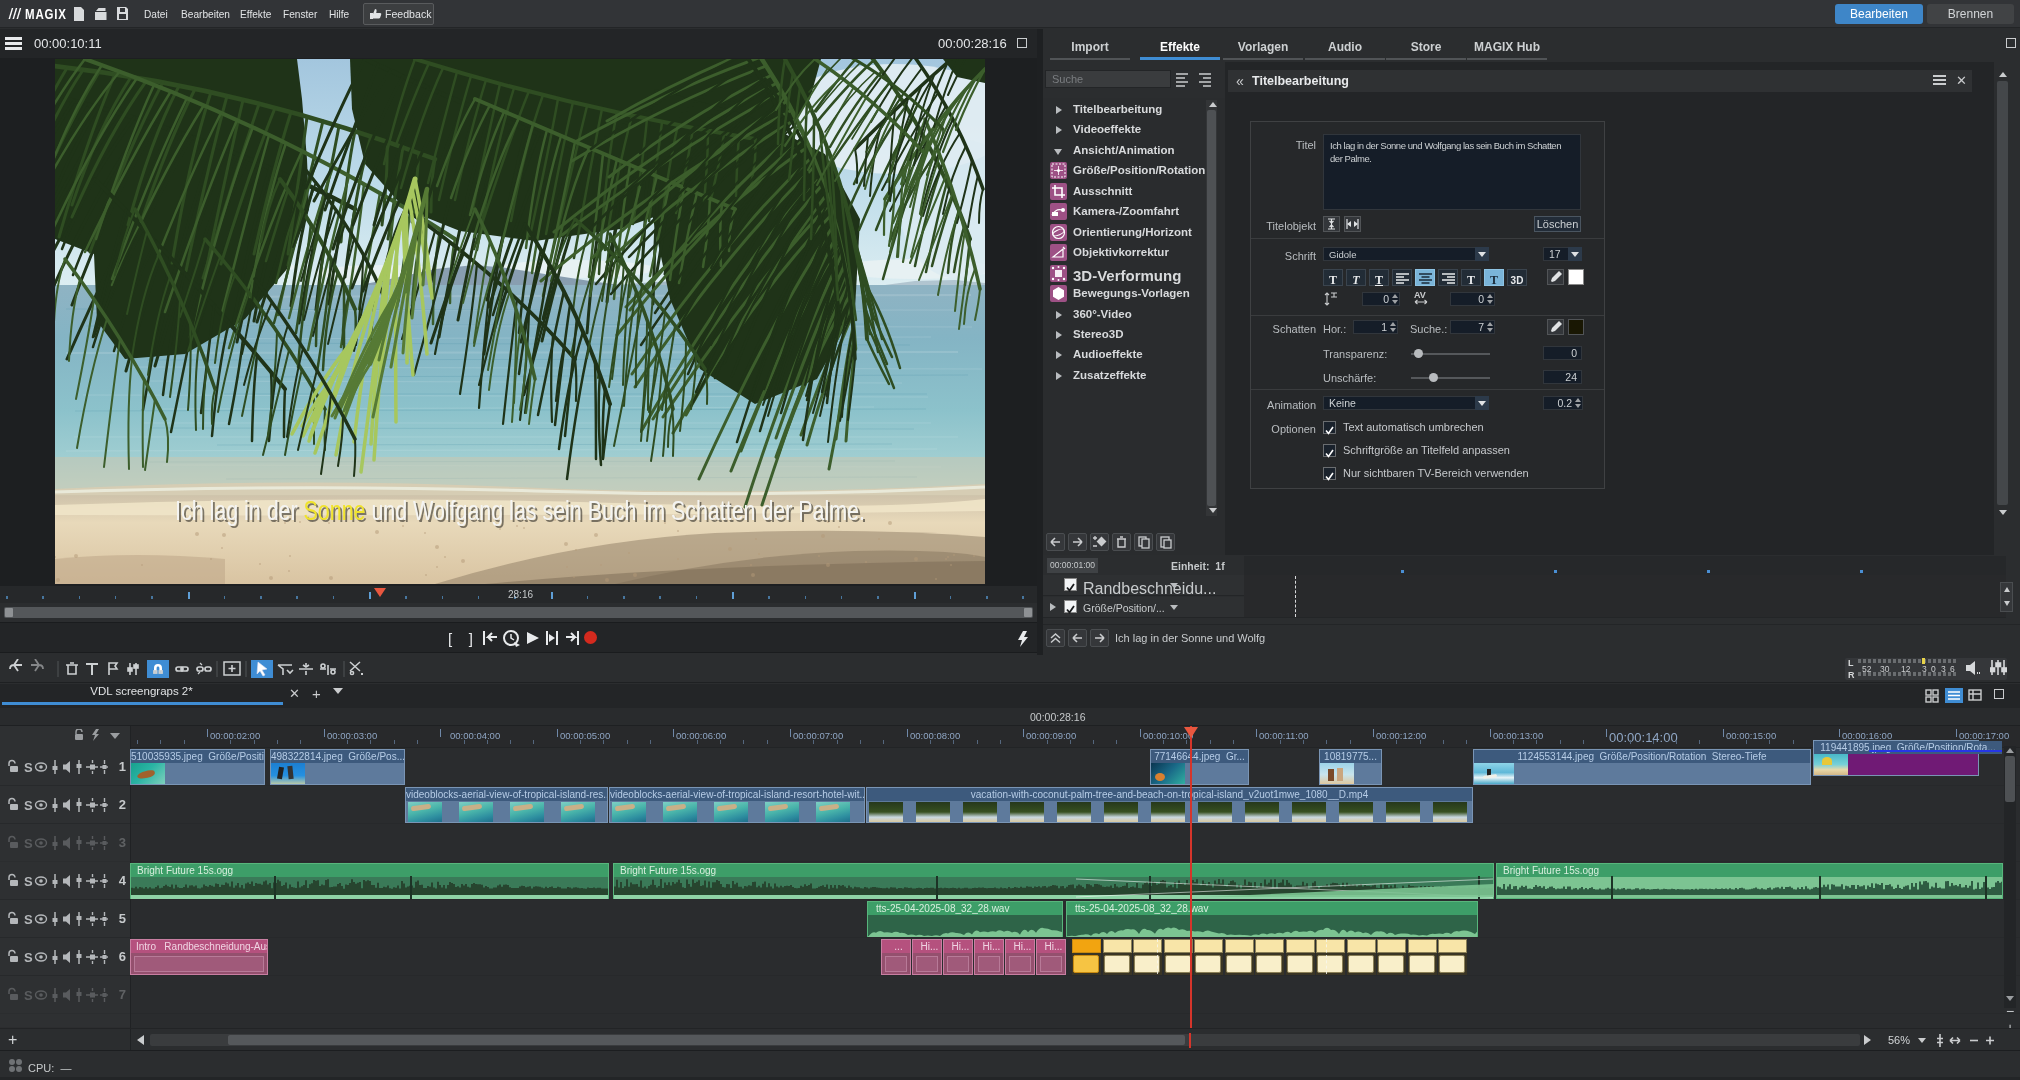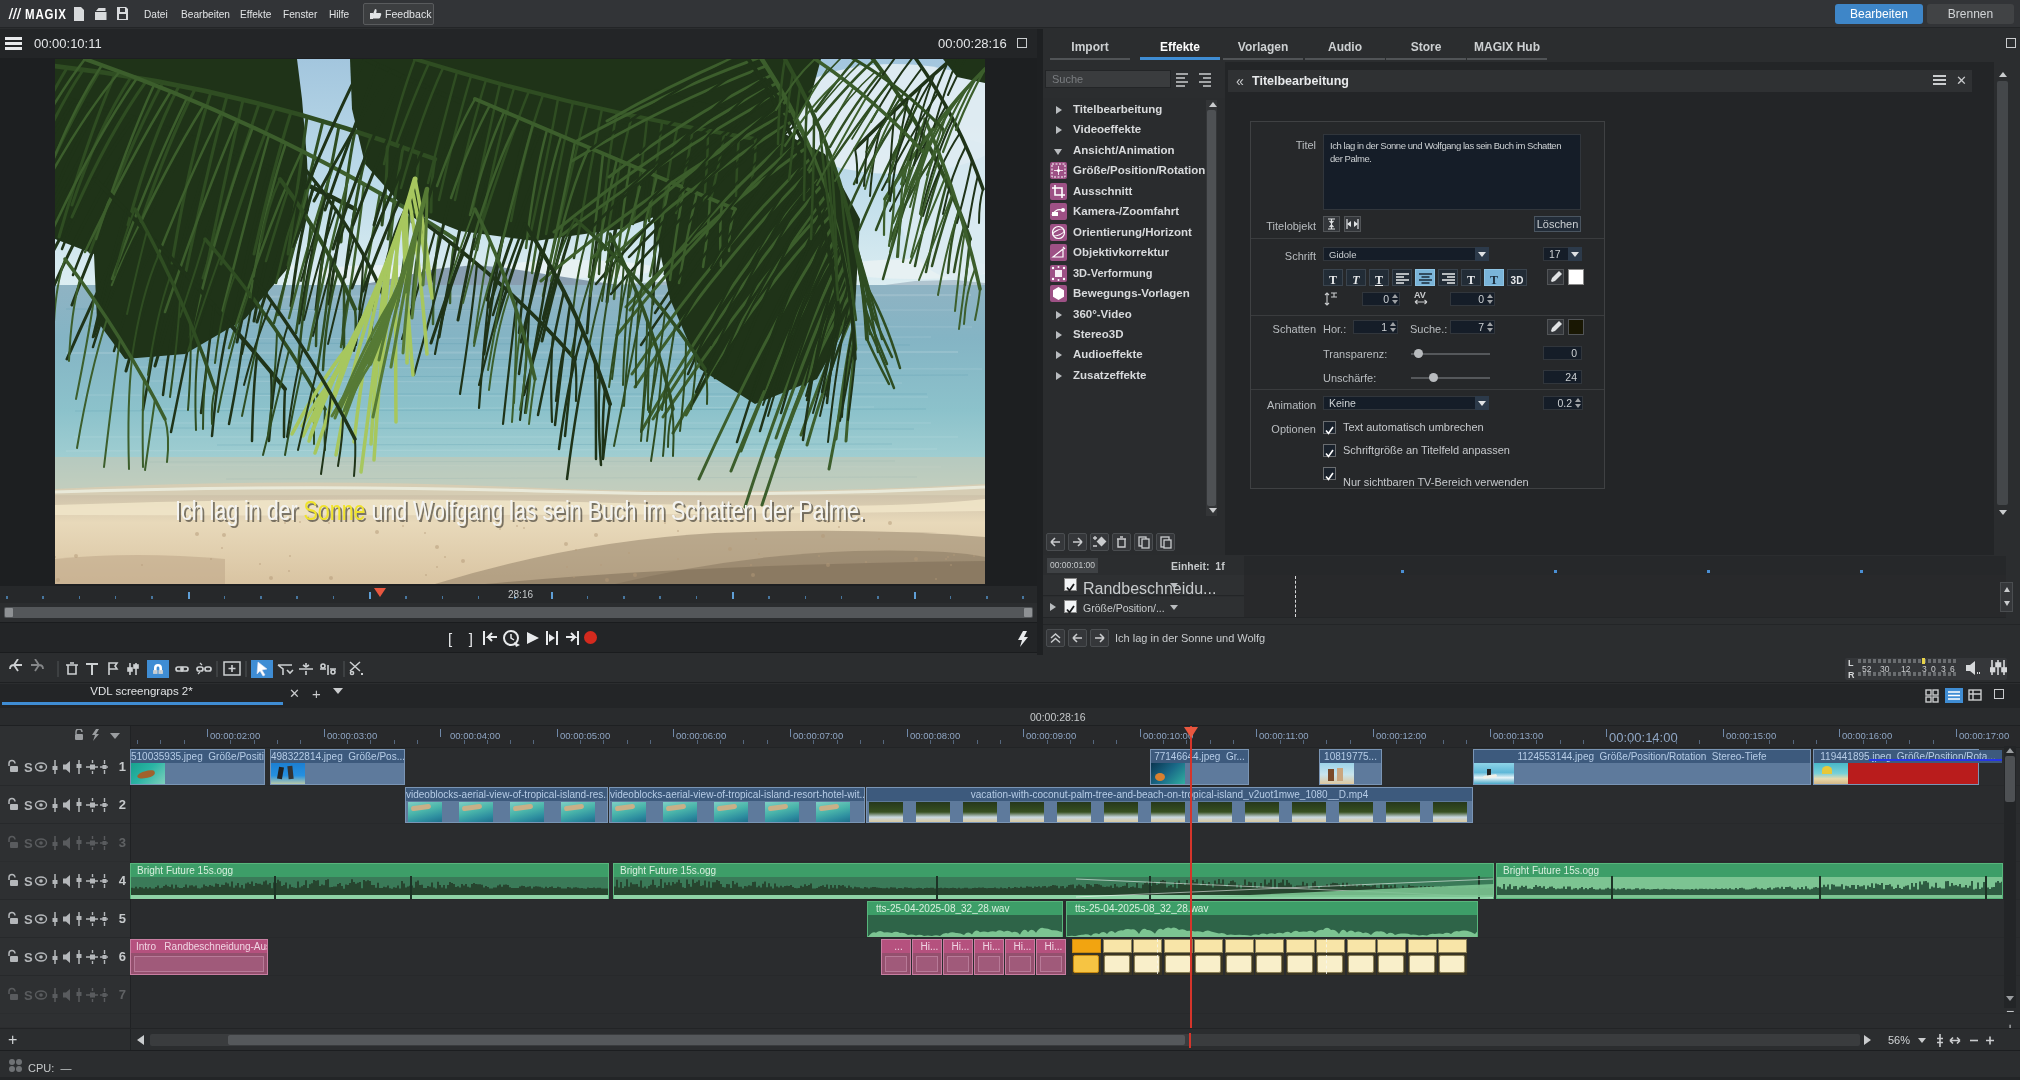--- a/index.html
+++ b/index.html
@@ -1380,21 +1380,21 @@
         <div class="abs" style="left:17px;top:5px;width:6px;height:13px;background:#caa67e;"></div>
       </div>
     </div>
 <div class="abs" style="left:1473px;top:41px;width:338px;height:36px;background:#5e7a9c;border:1px solid #7a95b5;">
       <div class="abs" style="left:0;top:0;width:336px;height:13px;background:#3d5a7d;color:#b6cce6;font-size:10px;line-height:13px;text-align:center;white-space:nowrap;overflow:hidden;">1124553144.jpeg&nbsp;&nbsp;Größe/Position/Rotation&nbsp;&nbsp;Stereo-Tiefe</div>
       <div class="abs" style="left:0px;top:13px;width:40px;height:21px;background:linear-gradient(180deg,#8fd4e8 0%,#5fb8d8 45%,#e8f4f8 70%,#48a8c8 100%);overflow:hidden;">
         <div class="abs" style="left:13px;top:6px;width:4px;height:8px;background:#222;"></div>
         <div class="abs" style="left:9px;top:12px;width:14px;height:3px;background:#f0f0e8;border-radius:2px;transform:rotate(-8deg);"></div>
       </div>
     </div>
-<div class="abs" style="left:1813px;top:41px;width:166px;height:36px;background:#b91c1c;border:1px solid #7a95b5;">
+<div class="abs" style="left:1813px;top:32px;width:166px;height:36px;background:#701a75;border:1px solid #7a95b5;">
       <div class="abs" style="left:0;top:0;width:188px;height:13px;background:#3d5a7d;color:#b6cce6;font-size:10px;line-height:13px;text-align:center;white-space:nowrap;overflow:hidden;">119441895.jpeg&nbsp;&nbsp;Größe/Position/Rota...</div>
       <div class="abs" style="left:0px;top:13px;width:34px;height:21px;background:linear-gradient(180deg,#48b8c8 0%,#78d0d8 50%,#e8d8a8 75%,#d4b888 100%);overflow:hidden;">
         <div class="abs" style="left:8px;top:3px;width:10px;height:8px;background:#e8c838;border-radius:50% 50% 0 0;"></div>
       </div>
       <div class="abs" style="left:55px;top:9px;width:133px;height:2px;background:#2636e6;"></div>
     </div>
 <div class="abs" style="left:405px;top:79px;width:203px;height:36px;background:#5e7a9c;border:1px solid #7a95b5;">
       <div class="abs" style="left:0;top:0;width:201px;height:13px;background:#3d5a7d;color:#b6cce6;font-size:10px;line-height:13px;text-align:center;white-space:nowrap;overflow:hidden;">videoblocks-aerial-view-of-tropical-island-res...</div>
       <div class="abs" style="left:2px;top:14px;width:34px;height:20px;background:linear-gradient(165deg,#7ecfc4 0%,#49b4aa 45%,#2e8fa0 75%,#1f6f8c 100%);overflow:hidden;">
         <div class="abs" style="left:3px;top:3px;width:20px;height:5px;background:#c8b088;border-radius:3px;transform:rotate(-8deg);"></div>
@@ -1682,21 +1682,21 @@
             <rect x="5" y="5" width="7" height="7" fill="#fff" opacity="0.9"></rect>
             <g fill="#fff">
               <circle cx="3" cy="3" r="1.2"></circle>
               <circle cx="14" cy="3" r="1.2"></circle>
               <circle cx="3" cy="14" r="1.2"></circle>
               <circle cx="14" cy="14" r="1.2"></circle>
               <circle cx="8.5" cy="2" r="1"></circle>
               <circle cx="8.5" cy="15" r="1"></circle>
             </g>
           </svg></div>
-<div class="abs" style="left:30px;top:168.6px;font-size:11px;font-weight:bold;color:#d8dadc;white-space:nowrap;">3D-Verformung</div>
+<div class="abs" style="left:30px;top:168.6px;font-size:15px;font-weight:bold;color:#d8dadc;white-space:nowrap;">3D-Verformung</div>
 <div class="abs" style="left:7px;top:187.04999999999998px;width:17px;height:17px;background:#9d5185;border-radius:2px;"><svg width="17" height="17" viewBox="0 0 17 17">
             <path d="M8.5 2 l5.5 3.25 v6.5 L8.5 15 3 11.75 v-6.5 z" fill="#fff"></path>
           </svg></div>
 <div class="abs" style="left:30px;top:189.04999999999998px;font-size:11.5px;font-weight:bold;color:#d8dadc;white-space:nowrap;">Bewegungs-Vorlagen</div>
 <div class="abs" style="left:13px;top:212.49999999999997px;width:0;height:0;border-top:4.5px solid transparent;border-bottom:4.5px solid transparent;border-left:6px solid #b9bcbf;"></div>
 <div class="abs" style="left:30px;top:209.49999999999997px;font-size:11.5px;font-weight:bold;color:#d8dadc;white-space:nowrap;">360°-Video</div>
 <div class="abs" style="left:13px;top:232.94999999999996px;width:0;height:0;border-top:4.5px solid transparent;border-bottom:4.5px solid transparent;border-left:6px solid #b9bcbf;"></div>
 <div class="abs" style="left:30px;top:229.94999999999996px;font-size:11.5px;font-weight:bold;color:#d8dadc;white-space:nowrap;">Stereo3D</div>
 <div class="abs" style="left:13px;top:253.39999999999995px;width:0;height:0;border-top:4.5px solid transparent;border-bottom:4.5px solid transparent;border-left:6px solid #b9bcbf;"></div>
 <div class="abs" style="left:30px;top:250.39999999999995px;font-size:11.5px;font-weight:bold;color:#d8dadc;white-space:nowrap;">Audioeffekte</div>
@@ -1809,21 +1809,21 @@
             <path d="M2 5.5 l2.5 3 L9 2" stroke="#fff" stroke-width="1.6" fill="none"></path>
           </svg></div>
         <div class="abs" style="left:92px;top:299px;font-size:11px;color:#c6c9cc;">Text automatisch umbrechen</div>
 <div class="abs" style="left:72px;top:322px;width:13px;height:13px;background:#1a222c;border:1px solid #6a6d70;"><svg width="11" height="11" viewBox="0 0 11 11">
             <path d="M2 5.5 l2.5 3 L9 2" stroke="#fff" stroke-width="1.6" fill="none"></path>
           </svg></div>
         <div class="abs" style="left:92px;top:322px;font-size:11px;color:#c6c9cc;">Schriftgröße an Titelfeld anpassen</div>
 <div class="abs" style="left:72px;top:345px;width:13px;height:13px;background:#1a222c;border:1px solid #6a6d70;"><svg width="11" height="11" viewBox="0 0 11 11">
             <path d="M2 5.5 l2.5 3 L9 2" stroke="#fff" stroke-width="1.6" fill="none"></path>
           </svg></div>
-        <div class="abs" style="left:92px;top:345px;font-size:11px;color:#c6c9cc;margin-top:9px;">Nur sichtbaren TV-Bereich verwenden</div>
+        <div class="abs" style="left:92px;top:345px;font-size:11px;color:#c6c9cc;">Nur sichtbaren TV-Bereich verwenden</div>
 </div>
 </div>
 <div class="abs" style="left:953px;top:40px;width:13px;height:452px;background:#2b2d2f;">
 <div class="abs" style="left:1px;top:12px;width:11px;height:424px;background:#44474a;border-radius:2px;"></div>
 <div class="abs" style="left:2.5px;top:3px;width:0;height:0;border-left:4px solid transparent;border-right:4px solid transparent;border-bottom:5px solid #caccce;"></div>
 <div class="abs" style="left:2.5px;top:441px;width:0;height:0;border-left:4px solid transparent;border-right:4px solid transparent;border-top:5px solid #caccce;"></div>
 </div>
 <div class="abs" style="left:3px;top:504px;width:19px;height:18px;background:#35373a;border:1px solid #4a4d50;border-radius:2px;"><svg width="17" height="16" viewBox="0 0 17 16">
         <path d="M13 8 h-9 m0 0 l4 -4 m-4 4 l4 4" stroke="#caccce" stroke-width="1.6" fill="none"></path>
       </svg></div>

